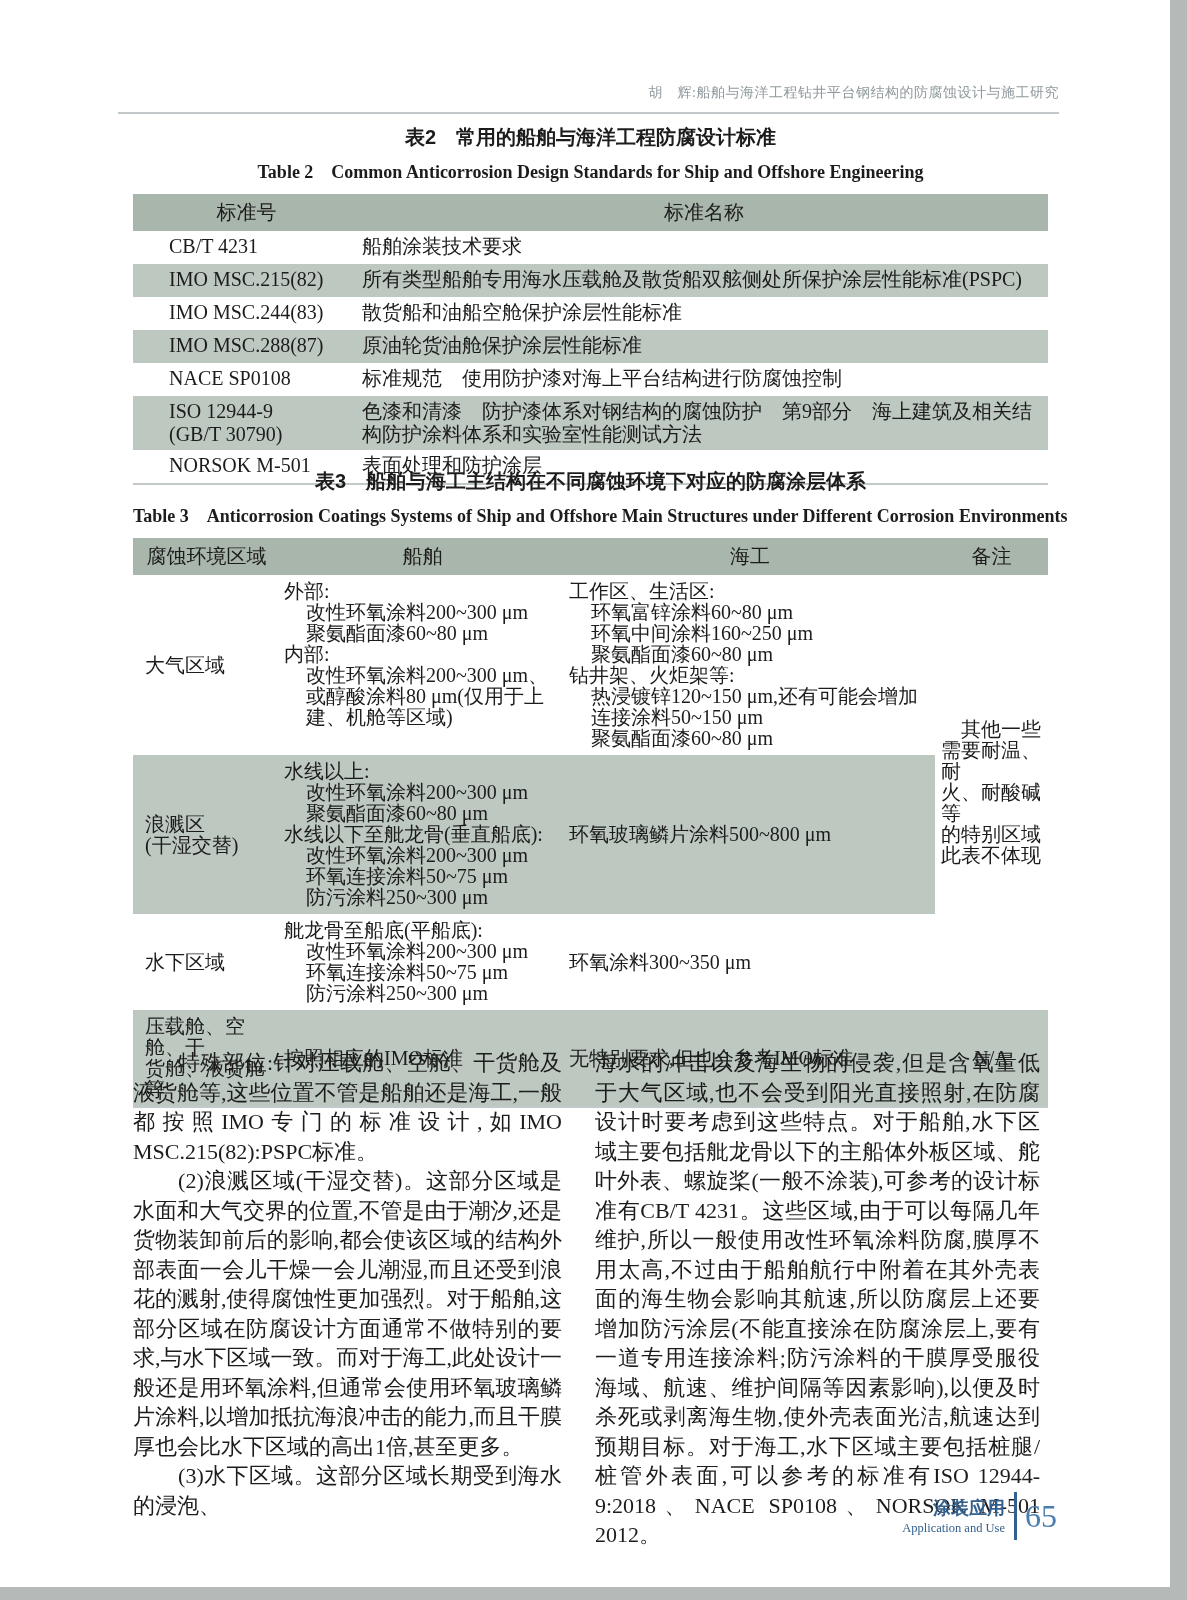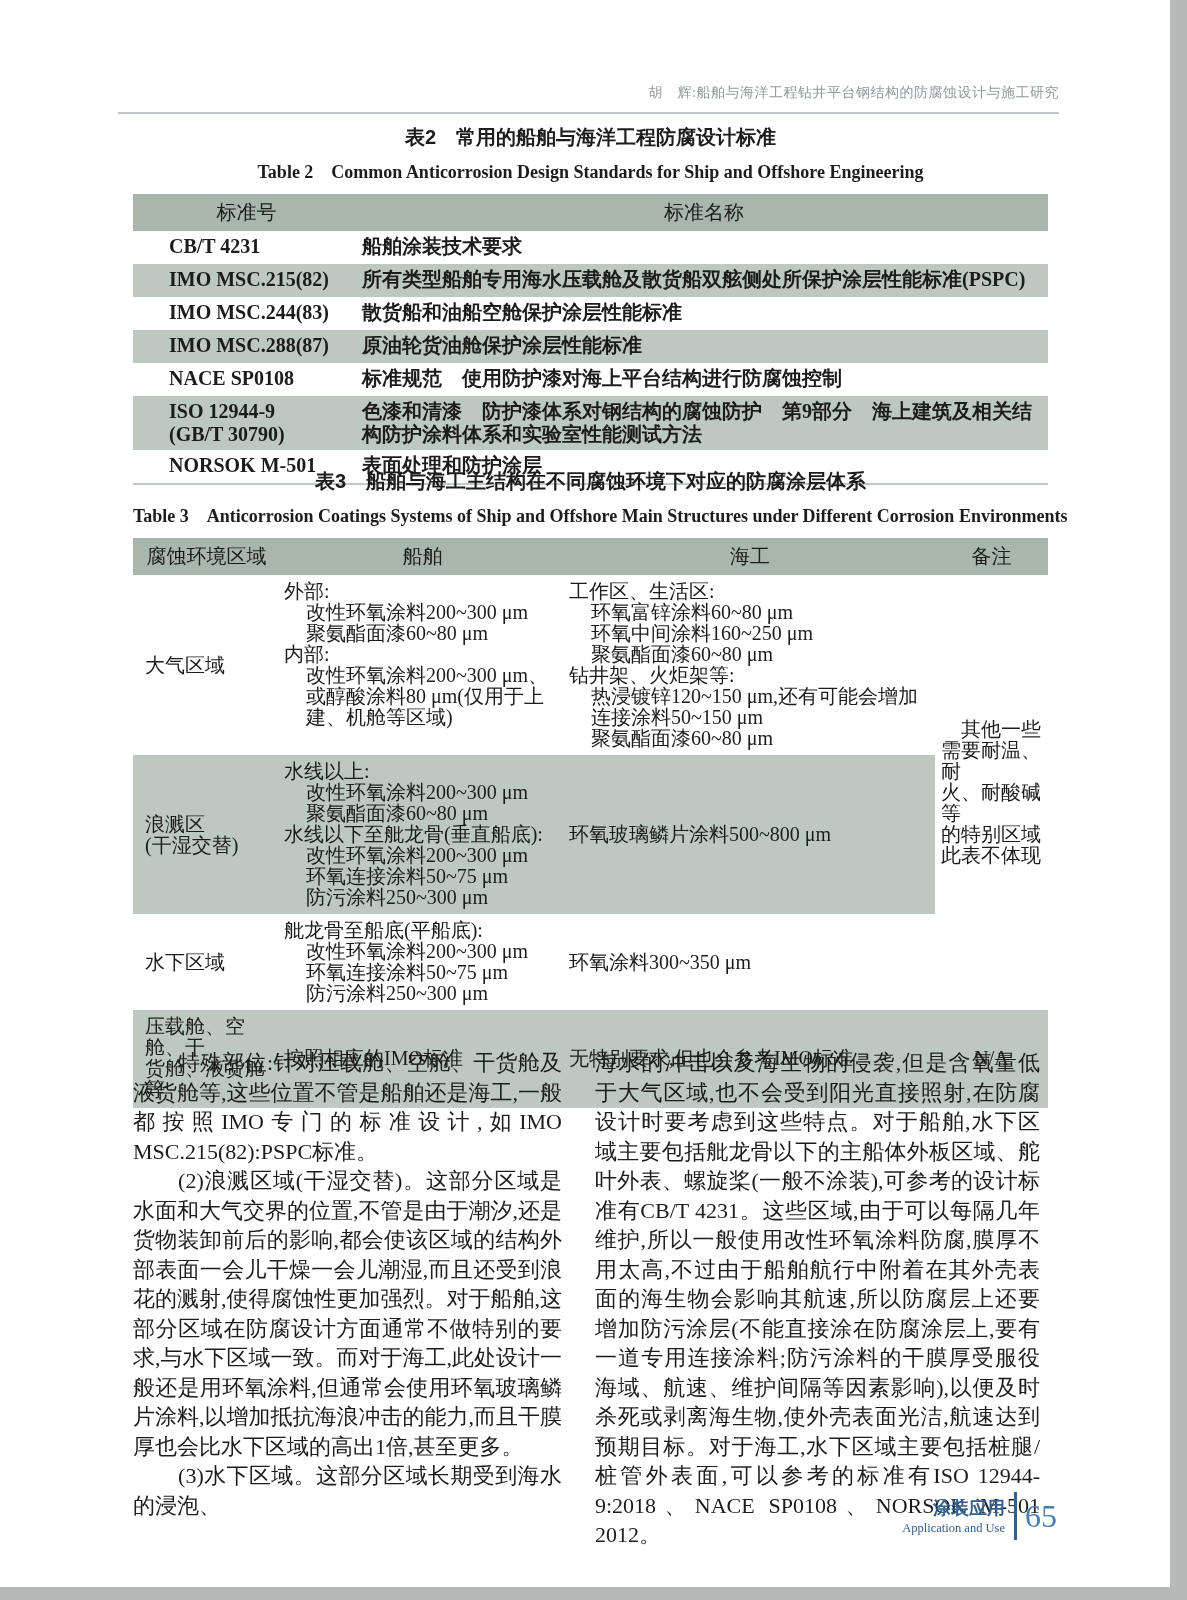--- a/index.html
+++ b/index.html
@@ -30,21 +30,21 @@
     text-align:center; font-weight:bold; font-size:18px; margin:0 0 10px 0; white-space:nowrap;
   }
   table{border-collapse:collapse; width:915px; table-layout:fixed;}
   th{
     background:#a9b6ac; font-weight:normal; font-size:20px; text-align:center; padding:5px 2px;
   }
   td{font-size:20px; vertical-align:top; padding:4px 2px; line-height:23px;}
   tbody tr.shaded td{background:#bcc8c0;}
   .t2 tbody tr:nth-child(even) td{background:#bcc8c0;}
   .t2{border-bottom:2px solid #c3c9ca;}
-  .t2 td{height:25px;font-weight:bold;}
+  .t2 td{height:25px;}
   .t2 .id-cell{padding-left:36px;}
   .t3{border-bottom:2px solid #c3c9ca;}
   .t3 td{padding:6px 4px; line-height:21px;}
   .t3 .zone-cell{vertical-align:middle; padding-left:12px;}
   .t3 .vmid{vertical-align:middle;}
   .t3 .note-cell{vertical-align:middle; background:#ffffff; padding-left:6px;}
   .t3 .na-cell{vertical-align:middle; text-align:center;}
   .cell-list .ind{padding-left:22px;}
   .note-cell .ind{padding-left:20px;}
 

